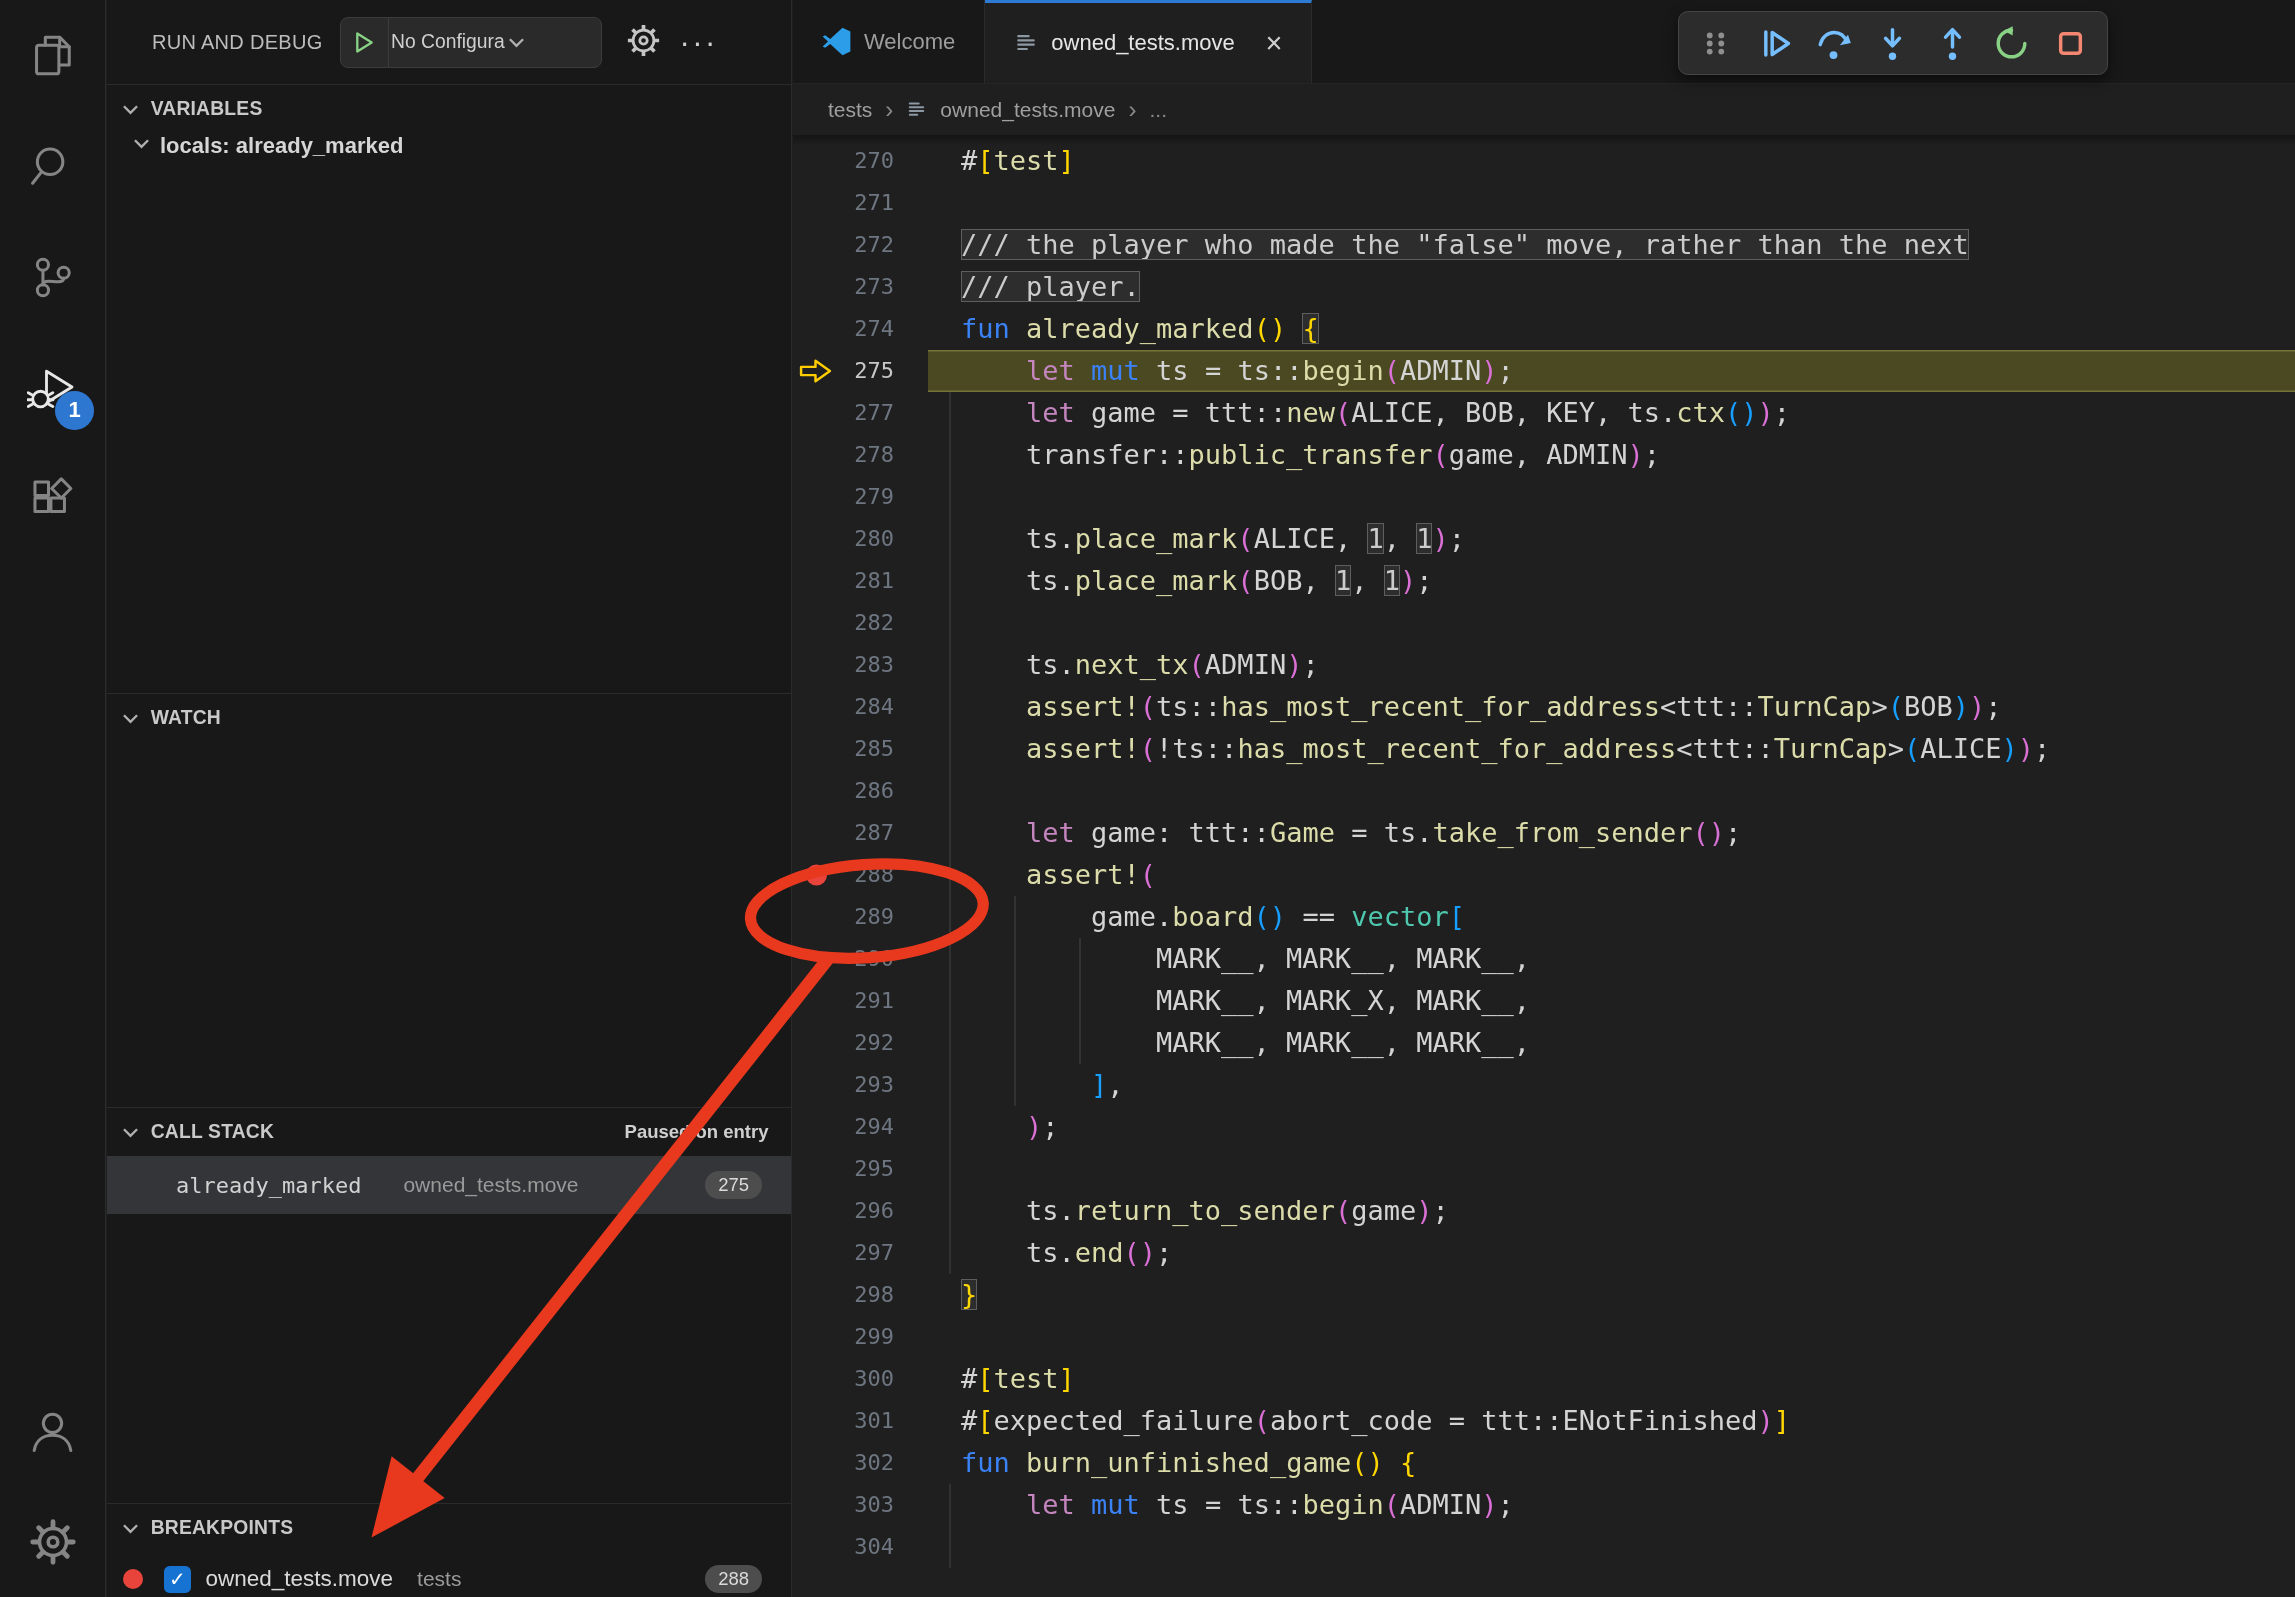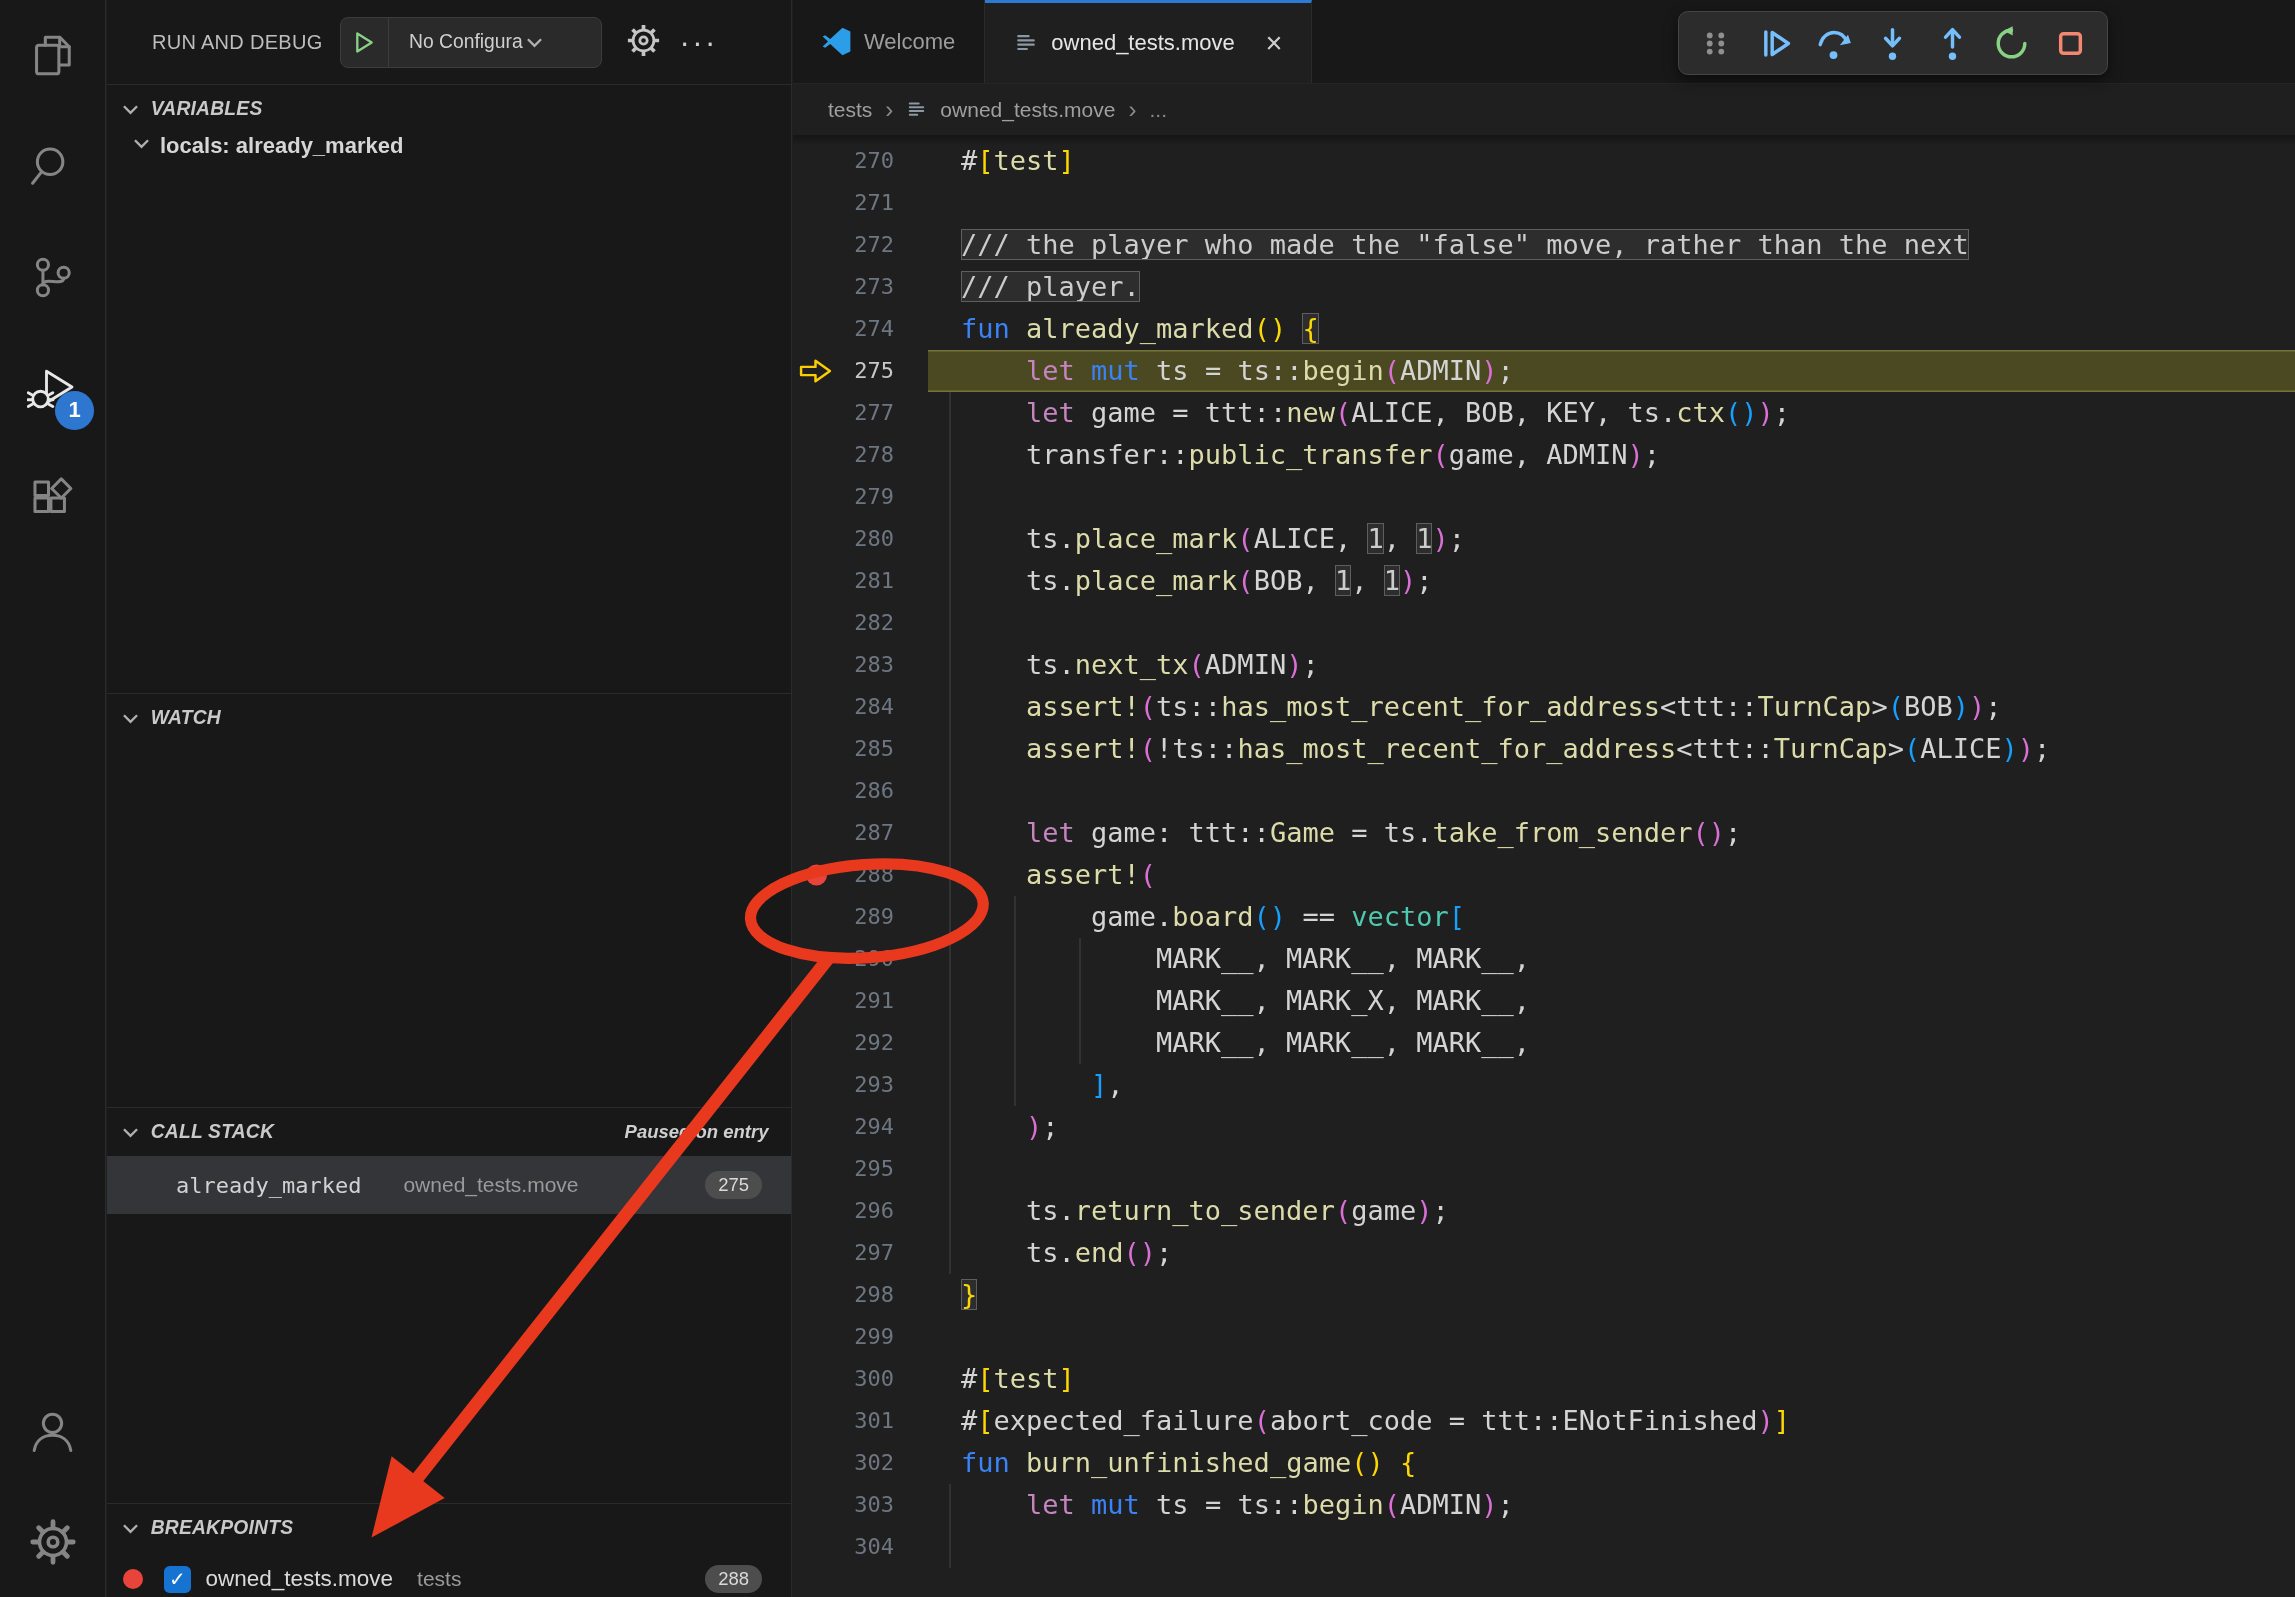--- a/index.html
+++ b/index.html
@@ -20,32 +20,32 @@
   
   #sidebar { position:absolute; left:107px; top:0; width:685px; height:100%, ; height:100%;
     background:#181818; border-right:0.8px solid #2b2b2b; }
   .sb-header { position:absolute; top:0; left:0; right:8px; height:84px; display:flex; align-items:center; padding-left:45px; }
   .sb-title { font-size:20px; letter-spacing:0.3px; color:#bdbdbd; white-space:nowrap; }
   .cfg-button { margin-left:17.7px; width:262px; height:51px; background:#2a2a2b; border:0.8px solid #3c3c3c; border-radius:8px;
     display:flex; align-items:center; overflow:hidden; }
   .cfg-play { width:47px; display:flex; align-items:center; justify-content:center; }
   .cfg-play svg { width:27px; height:27px; }
   .cfg-divider { width:0.8px; height:51px; background:#3c3c3c; }
-  .cfg-label { margin-left:20px; font-size:19.3px; color:#cfcfcf; white-space:nowrap; overflow:hidden; max-width:145px; }
+  .cfg-label { margin-left:2px; font-size:19.3px; color:#cfcfcf; white-space:nowrap; overflow:hidden; max-width:145px; }
   .cfg-chev { margin-left:1.6px; color:#cfcfcf; }
   .sb-gear { margin-left:22.5px; } .sb-more { margin-left:17.7px; font-size:31px; color:#cfcfcf; letter-spacing:2.4px; line-height:1; }
   .gear-svg { width:37px; height:37px; stroke:#c5c5c5; fill:none; }
   .gear-svg.big { width:48px; height:48px; stroke:#858585; }
 
   .sb-section { position:absolute; left:0; right:0; border-top:0.8px solid #2b2b2b; }
   #sec-variables { top:84px; height:610px; }
   #sec-watch { top:693px; height:413px; }
   #sec-callstack { top:1107px; height:397px; }
   #sec-breakpoints { top:1503px; bottom:0; }
-  .sec-head { height:48px; display:flex; align-items:center; gap:9.7px; padding:0 22.5px 0 13px;font-style:italic; }
+  .sec-head { height:48px; display:flex; align-items:center; gap:9.7px; padding:0 22.5px 0 13px; }
   .sec-label { font-weight:bold; font-size:19.3px; color:#c9c9c9; letter-spacing:0.2px; }
   .chev { width:21px; height:21px; color:#b0b0b0; flex:0 0 auto; }
   .chev svg { width:21px; height:21px; stroke:currentColor; fill:none; stroke-width:1.8; }
   .sec-status { margin-left:auto; font-weight:bold; font-size:18.5px; color:#cfcfcf; }
   .tree-row { margin-left:24px; height:43px; display:flex; align-items:flex-start; gap:8px; }
   .tree-label { font-weight:bold; font-size:22px; color:#d6d6d6; }
 
   .frame-row { position:relative; height:58px; background:#343539; display:flex; align-items:center; padding-left:69px; }
   .frame-fn { font-family:"DejaVu Sans Mono",monospace; font-size:22px; color:#d2d2d2; }
   .frame-file { margin-left:42px; font-size:21px; color:#9a9a9a; }

